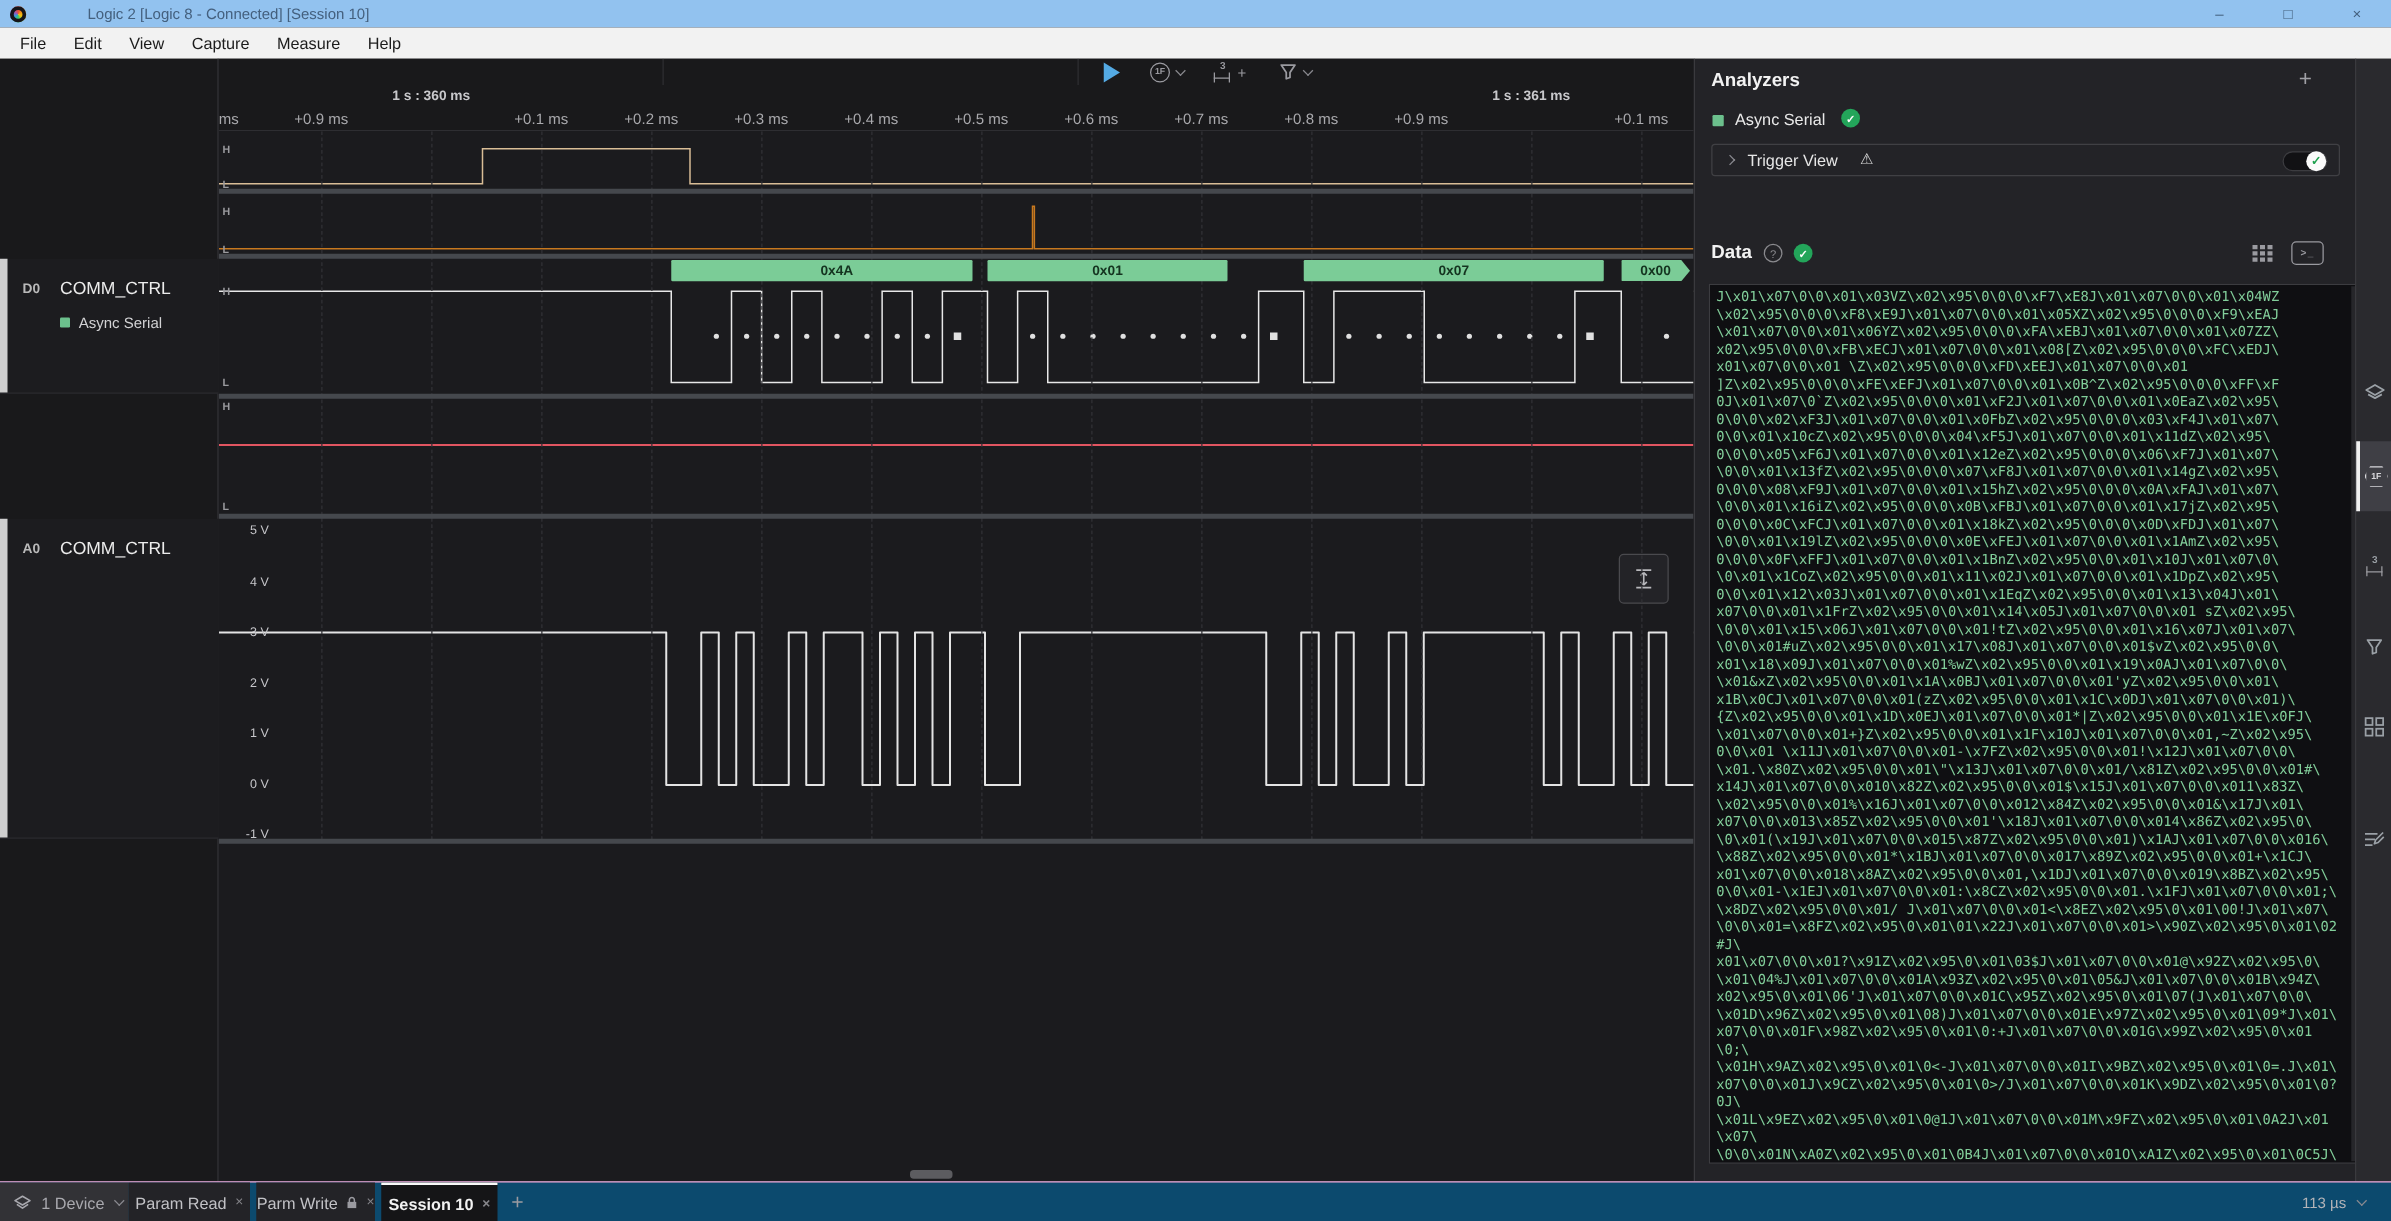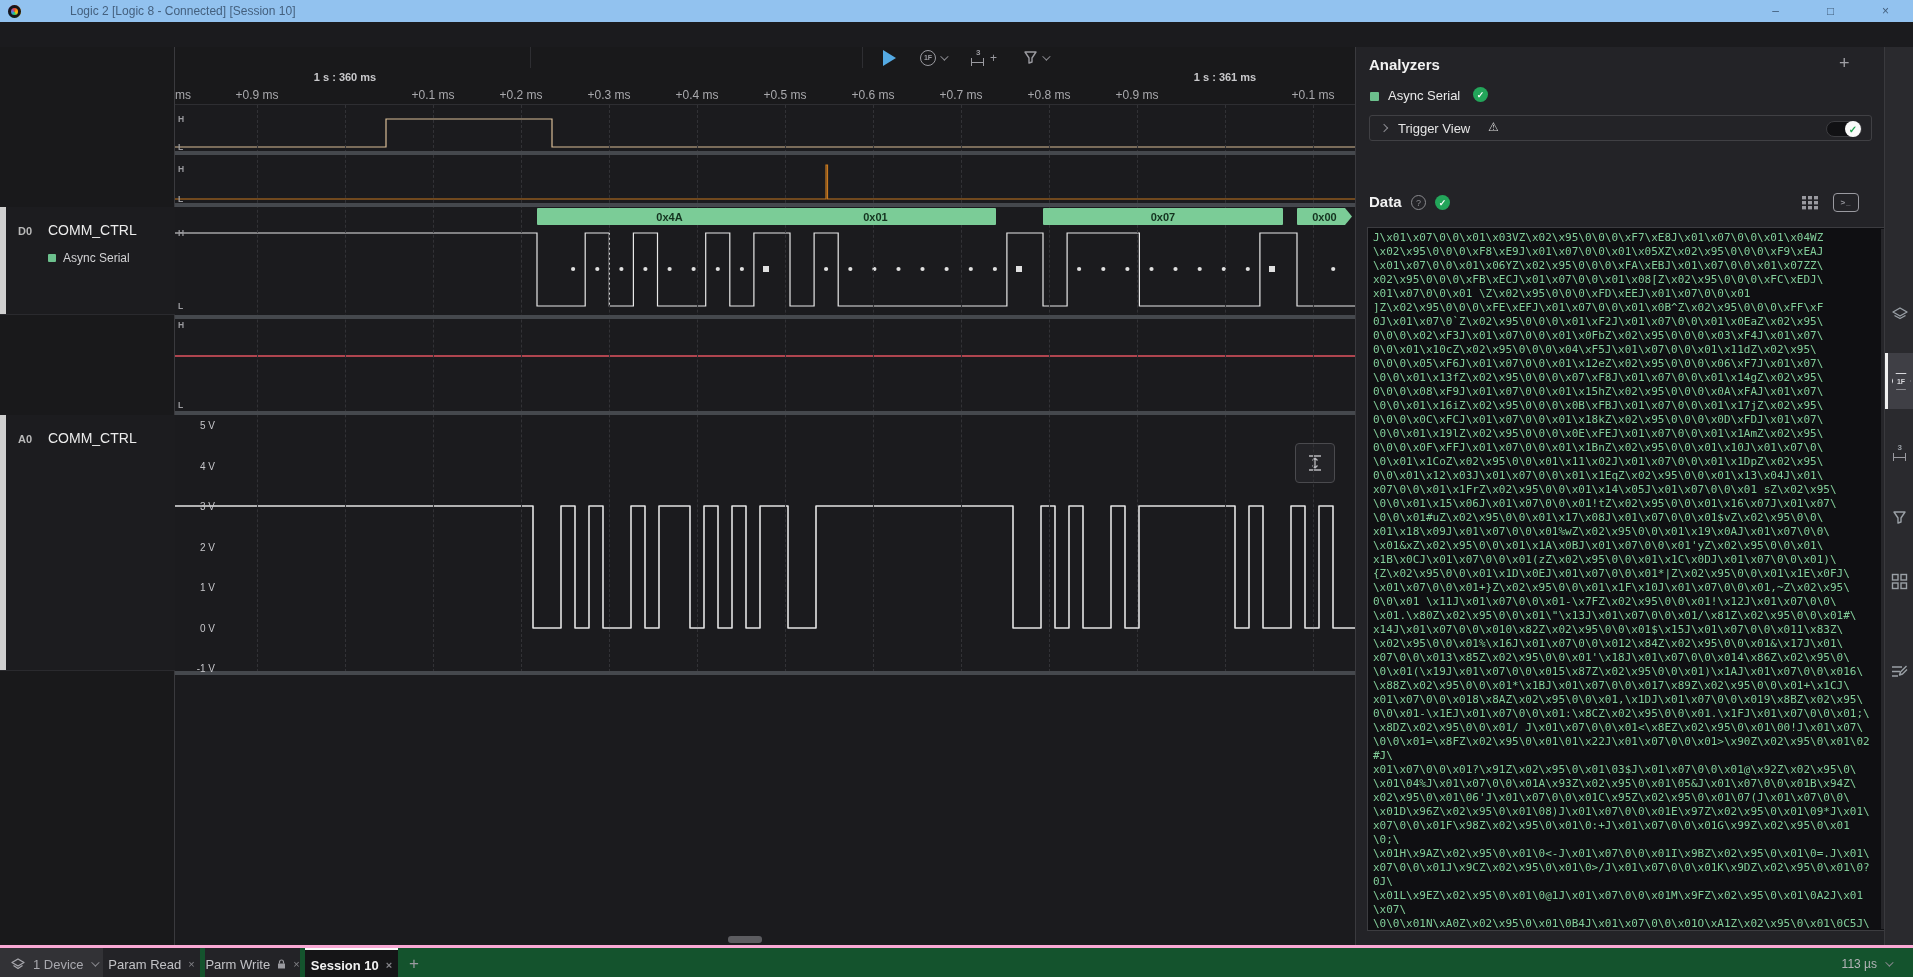--- a/index.html
+++ b/index.html
@@ -101,21 +101,21 @@
 
   
   #rightstrip { left:1884px; top:47px; width:29px; height:898px; background:#2a2a2e; border-left:1px solid #3a3a3e; }
   .strip-item { position:absolute; left:0; width:29px; height:56px; display:flex; align-items:center; justify-content:center; color:#9aa0a6; }
   .strip-item.active { background:#3f3f45; border-left:3px solid #f0f0f0; }
   .hexbadge { width:19px; height:17px; border:1.3px solid #d8d8dc; color:#d8d8dc; font-size:7px; font-weight:bold;
     display:flex; align-items:center; justify-content:center;
     clip-path:polygon(25% 0,75% 0,100% 50%,75% 100%,25% 100%,0 50%); background:transparent; }
 
   
-  #bottombar { left:0; top:945px; width:1913px; height:32px; background:#14532d; border-top:3px solid #f9a8d4; }
+  #bottombar { left:0; top:945px; width:1913px; height:32px; background:#0c4a6e; border-top:1px solid #f9a8d4; }
   #device-block { position:absolute; left:0; top:0; width:103px; height:32px; background:#323236;
     display:flex; align-items:center; gap:7px; padding-left:10px; color:#a8a8ae; font-size:13px; }
   .tab { position:absolute; top:0; height:32px; background:#232327; color:#c2c2c6; font-size:13px;
     display:flex; align-items:center; justify-content:center; gap:7px; }
   .tab.active { background:#151517; color:#f2f2f2; border-top:2px solid #fafafa; font-weight:bold; }
   .tab .x { color:#85858a; font-size:11px; }
   #tab-add { position:absolute; left:399px; top:0; width:30px; height:32px; color:#9a9aa0; font-size:17px;
     display:flex; align-items:center; justify-content:center; }
   #scale-status { position:absolute; right:22px; top:0; height:32px; display:flex; align-items:center; gap:8px;
     color:#b4b4b8; font-size:12px; }
@@ -128,20 +128,28 @@
   <div id="titlebar" class="abs">
     <div id="app-logo"></div>
     <div id="title-text">Logic 2 [Logic 8 - Connected] [Session 10]</div>
     <div id="win-controls">
       <div class="win-btn">–</div>
       <div class="win-btn">□</div>
       <div class="win-btn">×</div>
     </div>
   </div>
 
+  <div id="menubar" class="abs">
+      <div class="menu-item">File</div>
+      <div class="menu-item">Edit</div>
+      <div class="menu-item">View</div>
+      <div class="menu-item">Capture</div>
+      <div class="menu-item">Measure</div>
+      <div class="menu-item">Help</div>
+    </div>
 
   <div id="leftpanel" class="abs">
       <div class="ch-row" style="top: 160px; height: 108px;">
         <div class="ch-strip" style="background: rgb(207, 207, 207);"></div>
         <div class="ch-id" style="color: rgb(185, 185, 185);">D0</div>
         <div class="ch-name">COMM_CTRL</div>
         <div class="ch-sub">
           <span class="sq"></span>
           <span>Async Serial</span>
         </div>
@@ -266,21 +274,21 @@
         <div class="hl-label" style="top: 300px;">L</div>
         <div class="sep-band" style="top: 566px;"></div>
         <div class="volt-label" style="top: 320px; left: 2px;">5 V</div>
         <div class="volt-label" style="top: 360.5px; left: 2px;">4 V</div>
         <div class="volt-label" style="top: 401px; left: 2px;">3 V</div>
         <div class="volt-label" style="top: 441.5px; left: 2px;">2 V</div>
         <div class="volt-label" style="top: 482px; left: 2px;">1 V</div>
         <div class="volt-label" style="top: 522.5px; left: 2px;">0 V</div>
         <div class="volt-label" style="top: 563px; left: 2px;">-1 V</div>
         <div class="anno" style="left: 362px; top: 103px; width: 241px; padding-left: 24px;">0x4A</div>
-        <div class="anno" style="left: 580px; top: 103px; width: 241px;">0x01</div>
+        <div class="anno" style="left: 615px; top: 103px; width: 192px;">0x01</div>
         <div class="anno" style="left: 868px; top: 103px; width: 240px;">0x07</div>
         <div class="anno clipped" style="left: 1122px; top: 103px; width: 55px;">0x00</div>
       </div>
   </div>
 
   <div id="rightpanel" class="abs">
     <div id="analyzers-title">Analyzers</div>
     <div id="analyzers-add">+</div>
     <div id="async-row">
       <div class="sq"></div>

